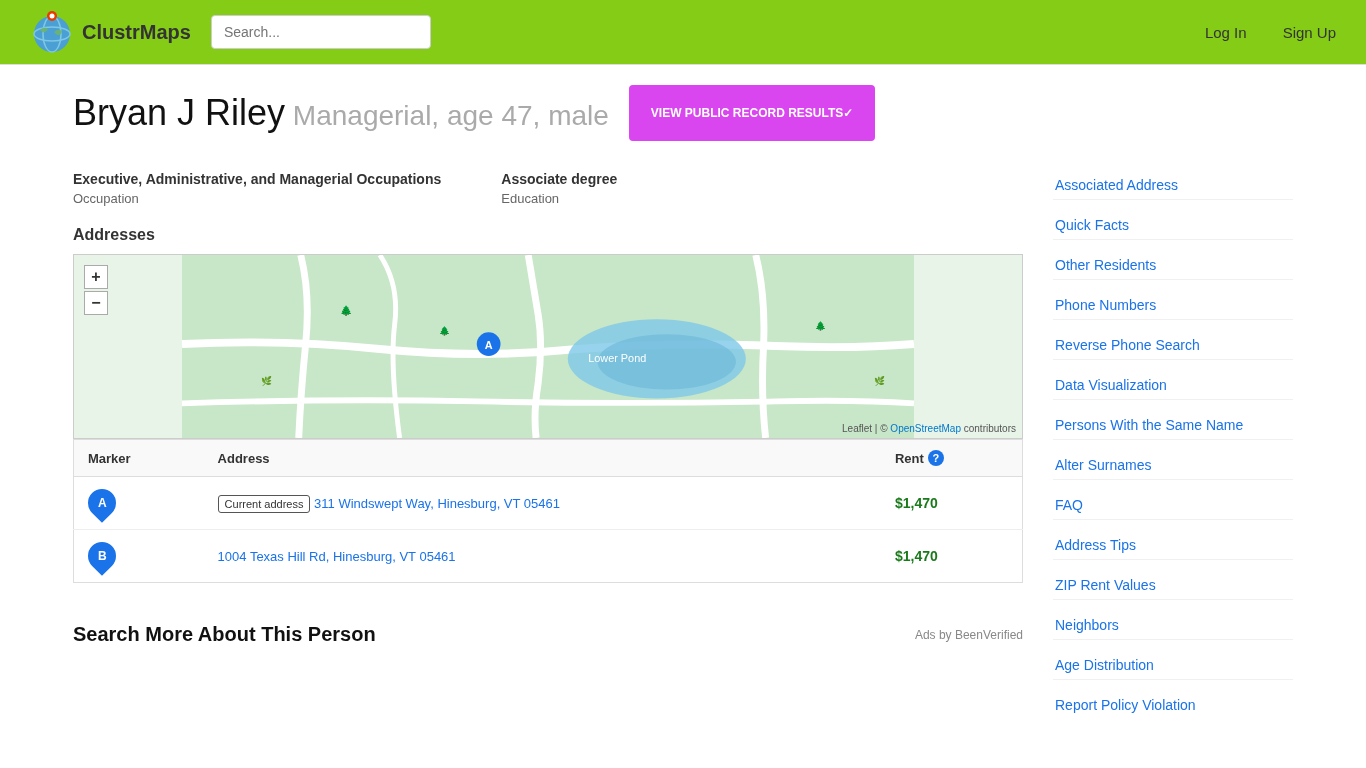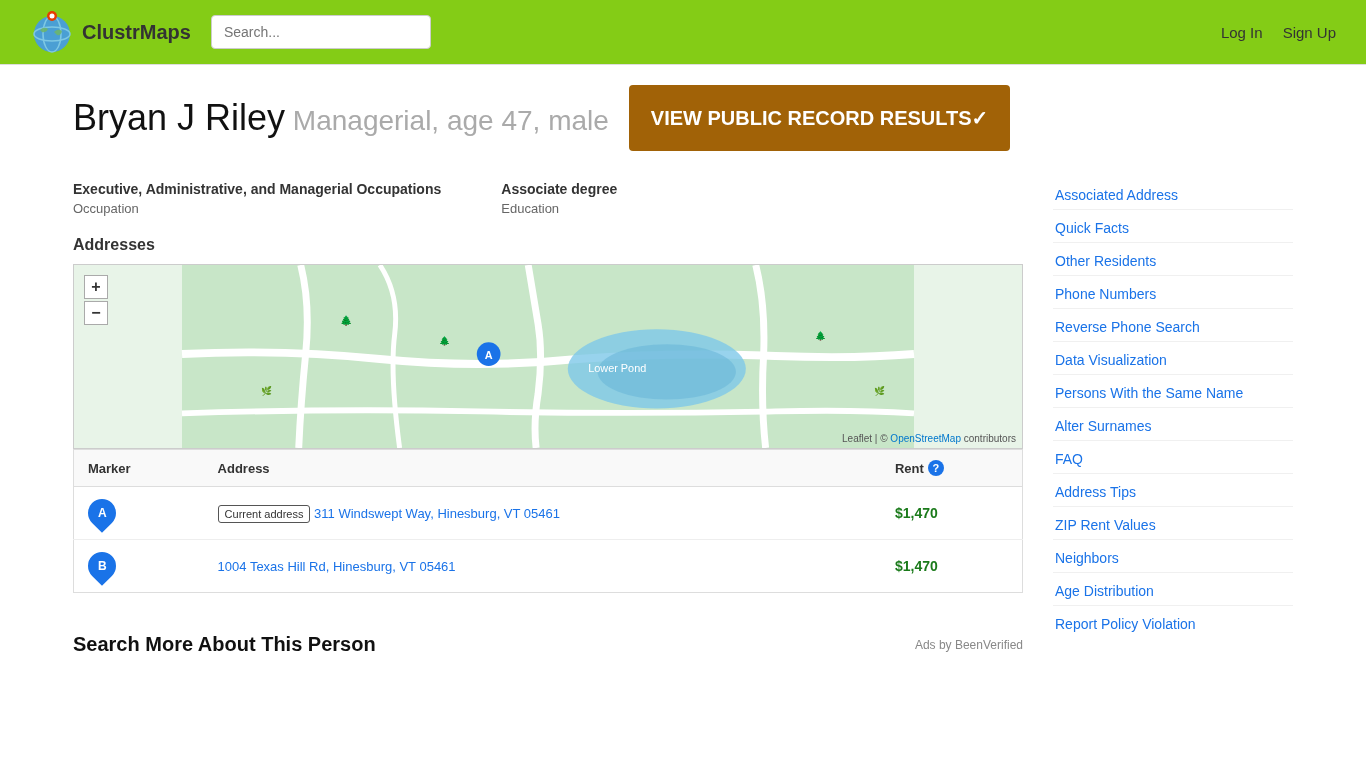--- a/index.html
+++ b/index.html
@@ -32,21 +32,21 @@
       width: 220px;
       padding: 8px 12px;
       border: 1px solid #ccc;
       border-radius: 4px;
       font-size: 14px;
       color: #999;
     }
     .header-nav {
       margin-left: auto;
       display: flex;
-      gap: 20px;
+      gap: 36px;
     }
     .header-nav a {
       text-decoration: none;
       color: #333;
       font-size: 15px;
     }
 
     
     .main-container {
       max-width: 1280px;
@@ -66,26 +66,26 @@
       font-size: 36px;
       font-weight: normal;
       color: #111;
     }
     .person-details {
       font-size: 28px;
       color: #aaa;
       font-weight: normal;
     }
     .view-record-btn {
-      background: #a16207;
+      background: #d946ef;
       color: #fff;
       padding: 21px 22px;
       border: none;
       border-radius: 4px;
-      font-size: 20px;
+      font-size: 12px;
       font-weight: bold;
       cursor: pointer;
       white-space: nowrap;
     }
 
     
     .content-layout {
       display: flex;
       gap: 30px;
       align-items: flex-start;
@@ -262,21 +262,21 @@
     }
     .ads-label {
       font-size: 12px;
       color: #888;
     }
 
     
     .sidebar-nav {
       display: flex;
       flex-direction: column;
-      gap: 4px;
+      gap: 11px;
     }
     .sidebar-nav a {
       color: #1a73e8;
       text-decoration: none;
       font-size: 14px;
       padding: 6px 2px;
       display: block;
       border-bottom: 1px solid #f0f0f0;
     }
     .sidebar-nav a:last-child { border-bottom: none; }

